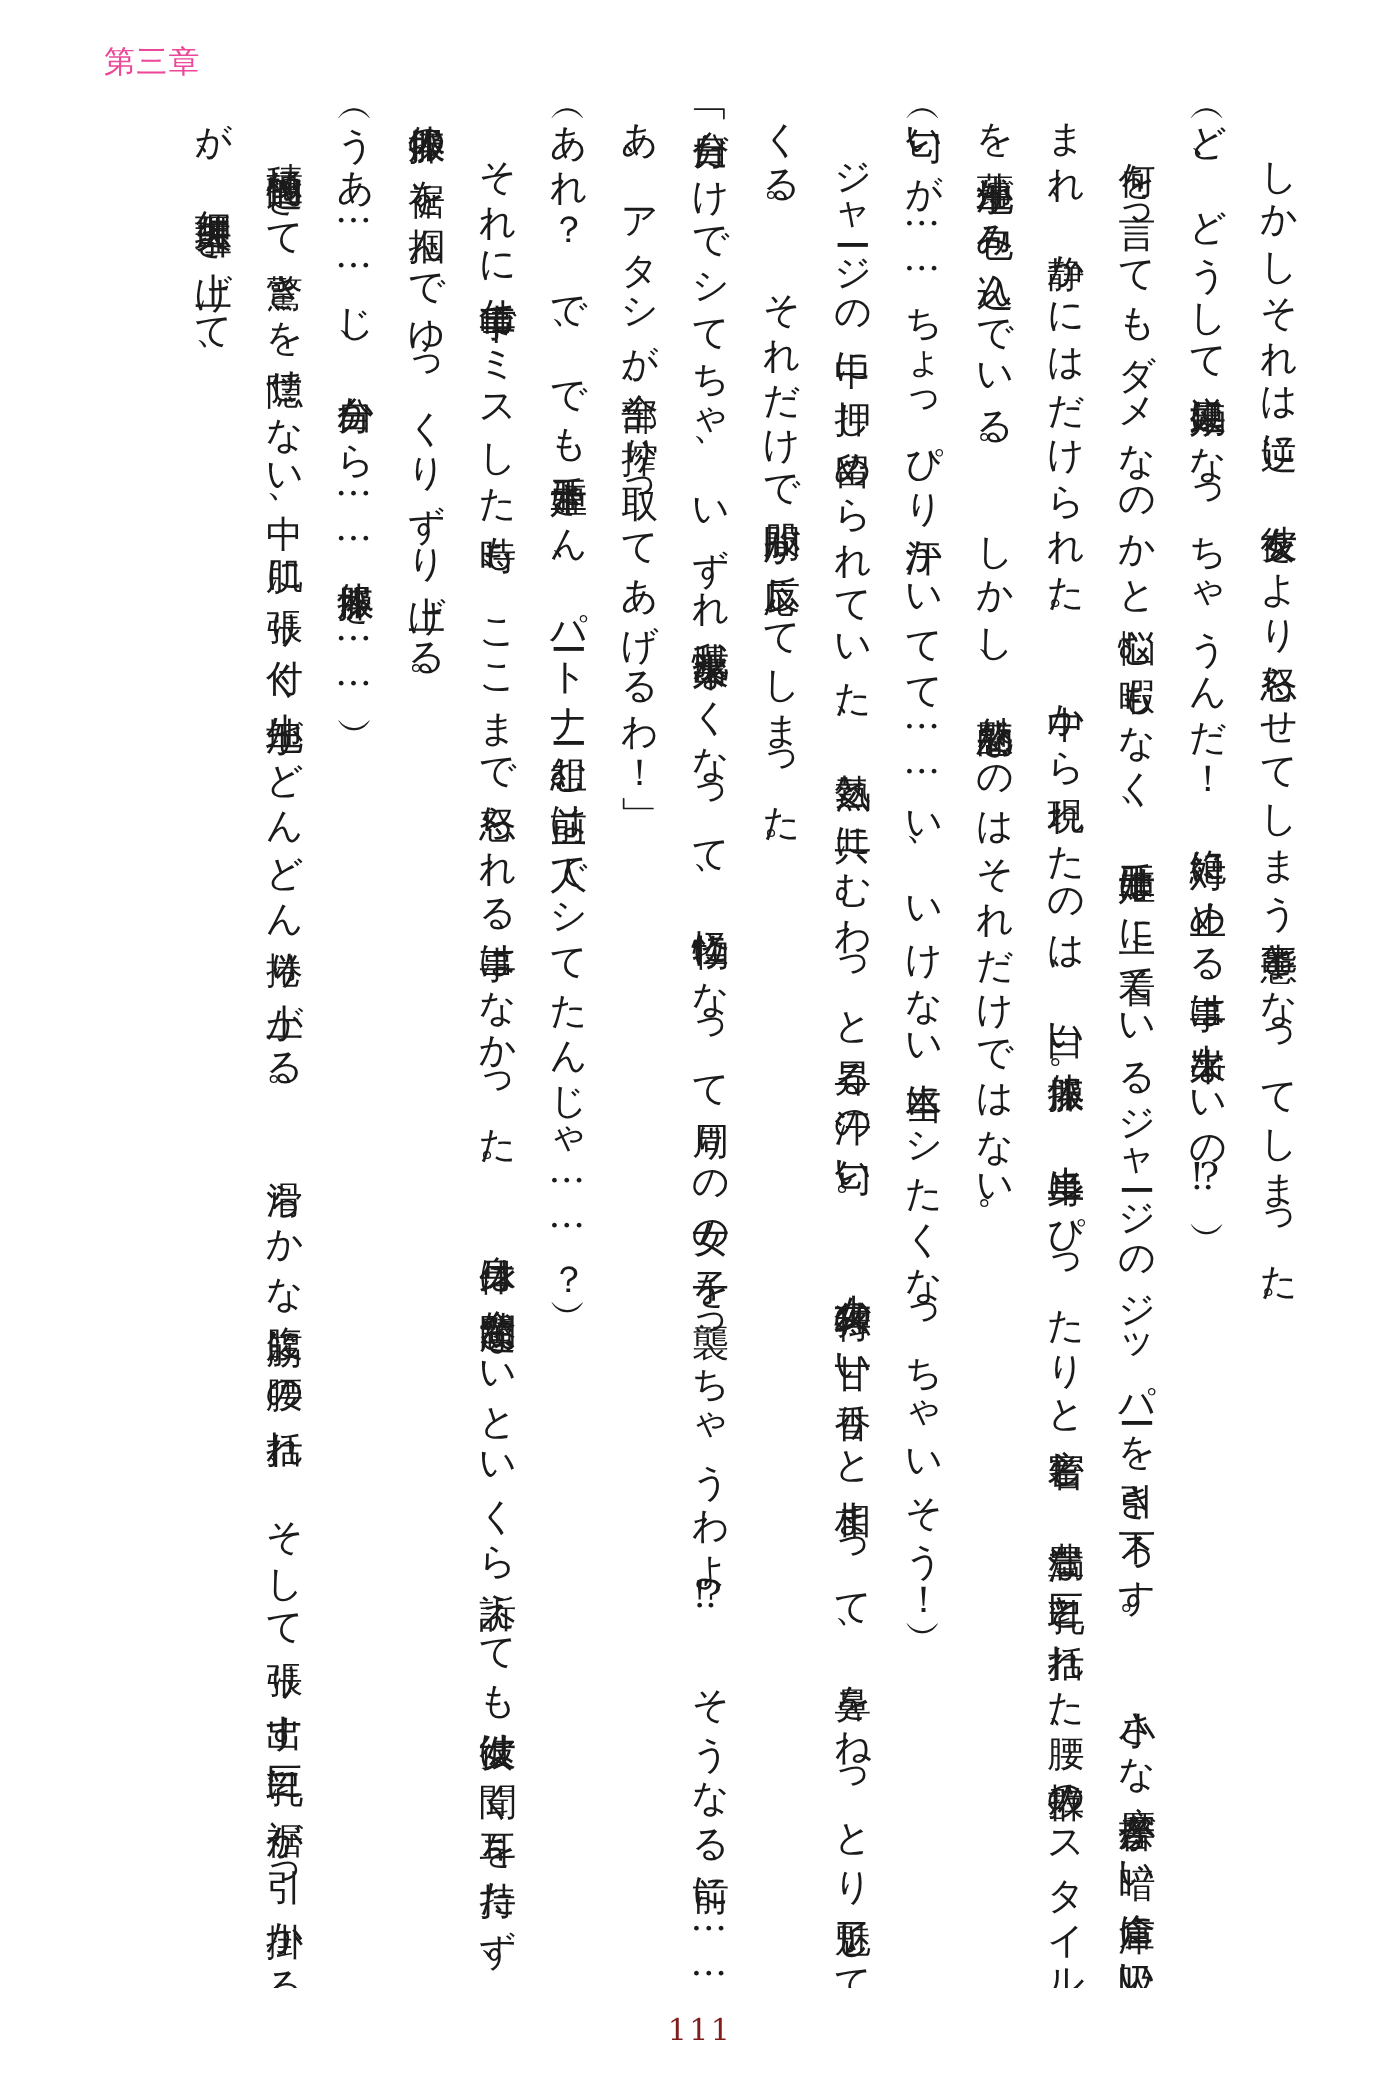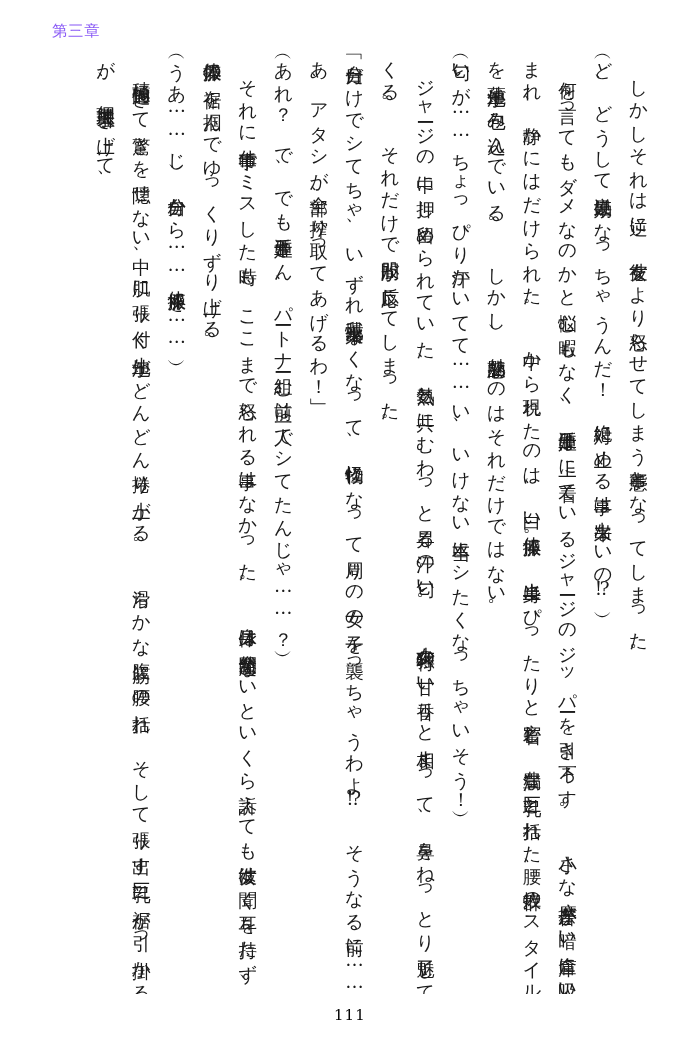--- a/index.html
+++ b/index.html
@@ -26,21 +26,21 @@
     flex-direction: column;
   }
   
   .running-head {
     display: flex;
     flex-direction: row;
     align-items: flex-end;
     gap: 14px;
     font-size: 15.5px;
     letter-spacing: 0.04em;
-    color: #8b5cf6;
+    color: #ec4899;
     padding-left: 8px;
     height: 26px;
     line-height: 26px;
     white-space: nowrap;
   }
   .running-head .chap-no {
     font-size: 15.5px;
   }
   .running-head .chap-title {
     font-size: 15.5px;
@@ -79,21 +79,21 @@
   
   .footer {
     height: 30px;
     display: flex;
     align-items: flex-end;
     justify-content: center;
   }
   .page-number {
     font-size: 15px;
     letter-spacing: 0.08em;
-    color: #000000;
+    color: #7f1d1d;
     font-family: "DejaVu Serif", serif;
   }
 </style>
 </head>
 <body>
 
 <div class="page">
 
   <div class="running-head">
     <span class="chap-no">第三章</span>

